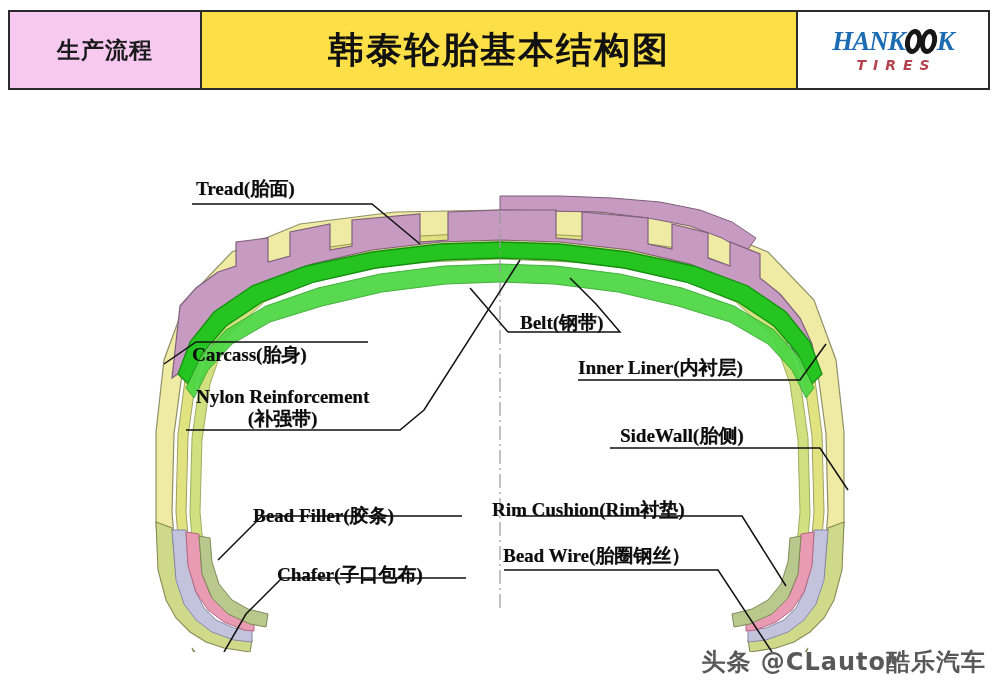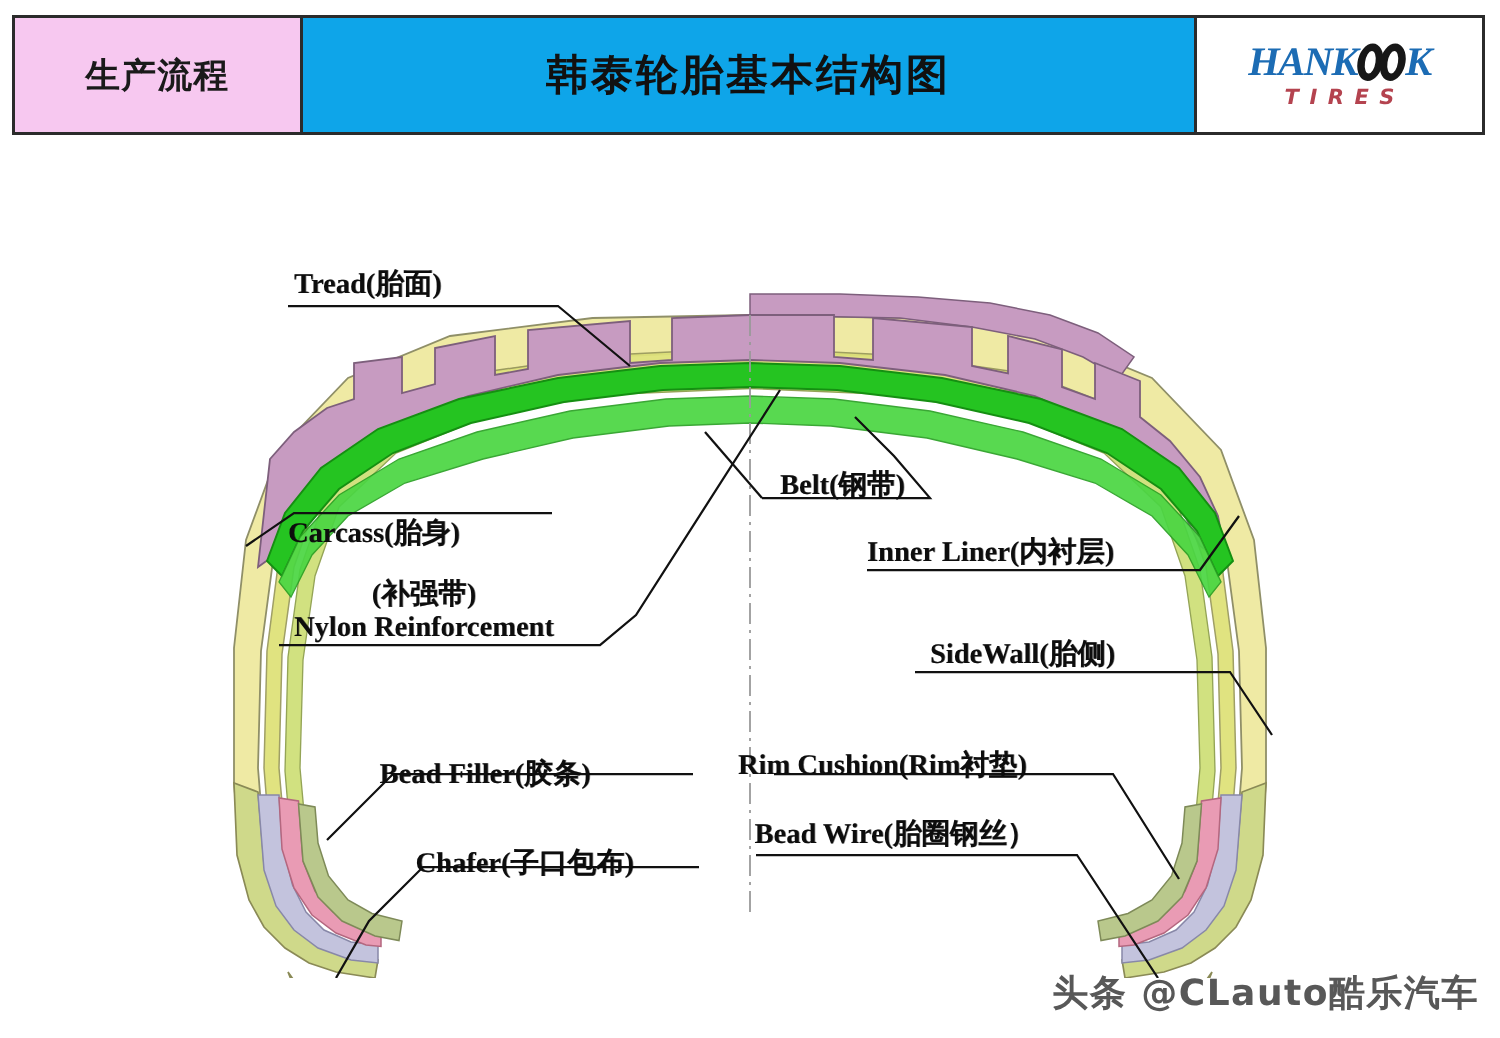--- a/index.html
+++ b/index.html
@@ -4,39 +4,39 @@
 <style>
   html,body{margin:0;padding:0;background:#ffffff;}
   body{
     width:1000px;height:692px;position:relative;overflow:hidden;
     font-family:"Liberation Serif","DejaVu Serif",serif;
     background:#ffffff;
   }
   
   .header{
     position:absolute;left:8px;top:10px;width:982px;height:80px;
-    border:2px solid #2b2b2b;background:#0ea5e9;box-sizing:border-box;
+    border:2px solid #2b2b2b;background:#fde047;box-sizing:border-box;
     display:flex;align-items:stretch;
   }
   .hdr-badge{
     width:190px;flex:0 0 190px;background:#f7c8f0;
     border-right:2px solid #2b2b2b;
     display:flex;align-items:center;justify-content:center;
   }
   .hdr-badge span{
     font-family:"DejaVu Sans","Liberation Sans",sans-serif;
     font-size:23px;font-weight:700;color:#1a1a1a;letter-spacing:1px;
   }
   .hdr-title{
     flex:1 1 auto;display:flex;align-items:center;justify-content:center;
     border-right:2px solid #2b2b2b;
   }
   .hdr-title span{
     font-family:"DejaVu Sans","Liberation Sans",sans-serif;
-    font-size:28px;font-weight:700;color:#111;letter-spacing:2px;
+    font-size:36px;font-weight:700;color:#111;letter-spacing:2px;
   }
   .hdr-logo{
     width:190px;flex:0 0 190px;display:flex;flex-direction:column;
     align-items:center;justify-content:center;background:#fff;
   }
   .logo-main{
     display:flex;align-items:center;justify-content:center;
     font-family:Liberation Serif, serif;
     font-size:27px;font-weight:700;font-style:italic;
     letter-spacing:-1px;line-height:1;
@@ -225,22 +225,22 @@
     </g>
   </g>
 </svg>
 </div>
 
 <div class="lbl" style="left:196px;top:176px;">Tread(胎面)</div>
 
 <div class="lbl" style="left:192px;top:342px;">Carcass(胎身)</div>
 
 <div class="lbl two-line" style="left:196px;top:386px;">
+  <div>Nylon Reinforcement</div>
   <div>(补强带)</div>
-  <div>Nylon Reinforcement</div>
 </div>
 
 <div class="lbl" style="left:520px;top:310px;">Belt(钢带)</div>
 
 <div class="lbl" style="left:578px;top:355px;">Inner  Liner(内衬层)</div>
 
 <div class="lbl" style="left:620px;top:423px;">SideWall(胎侧)</div>
 
 <div class="lbl" style="left:253px;top:503px;">Bead Filler(胶条)</div>
 

